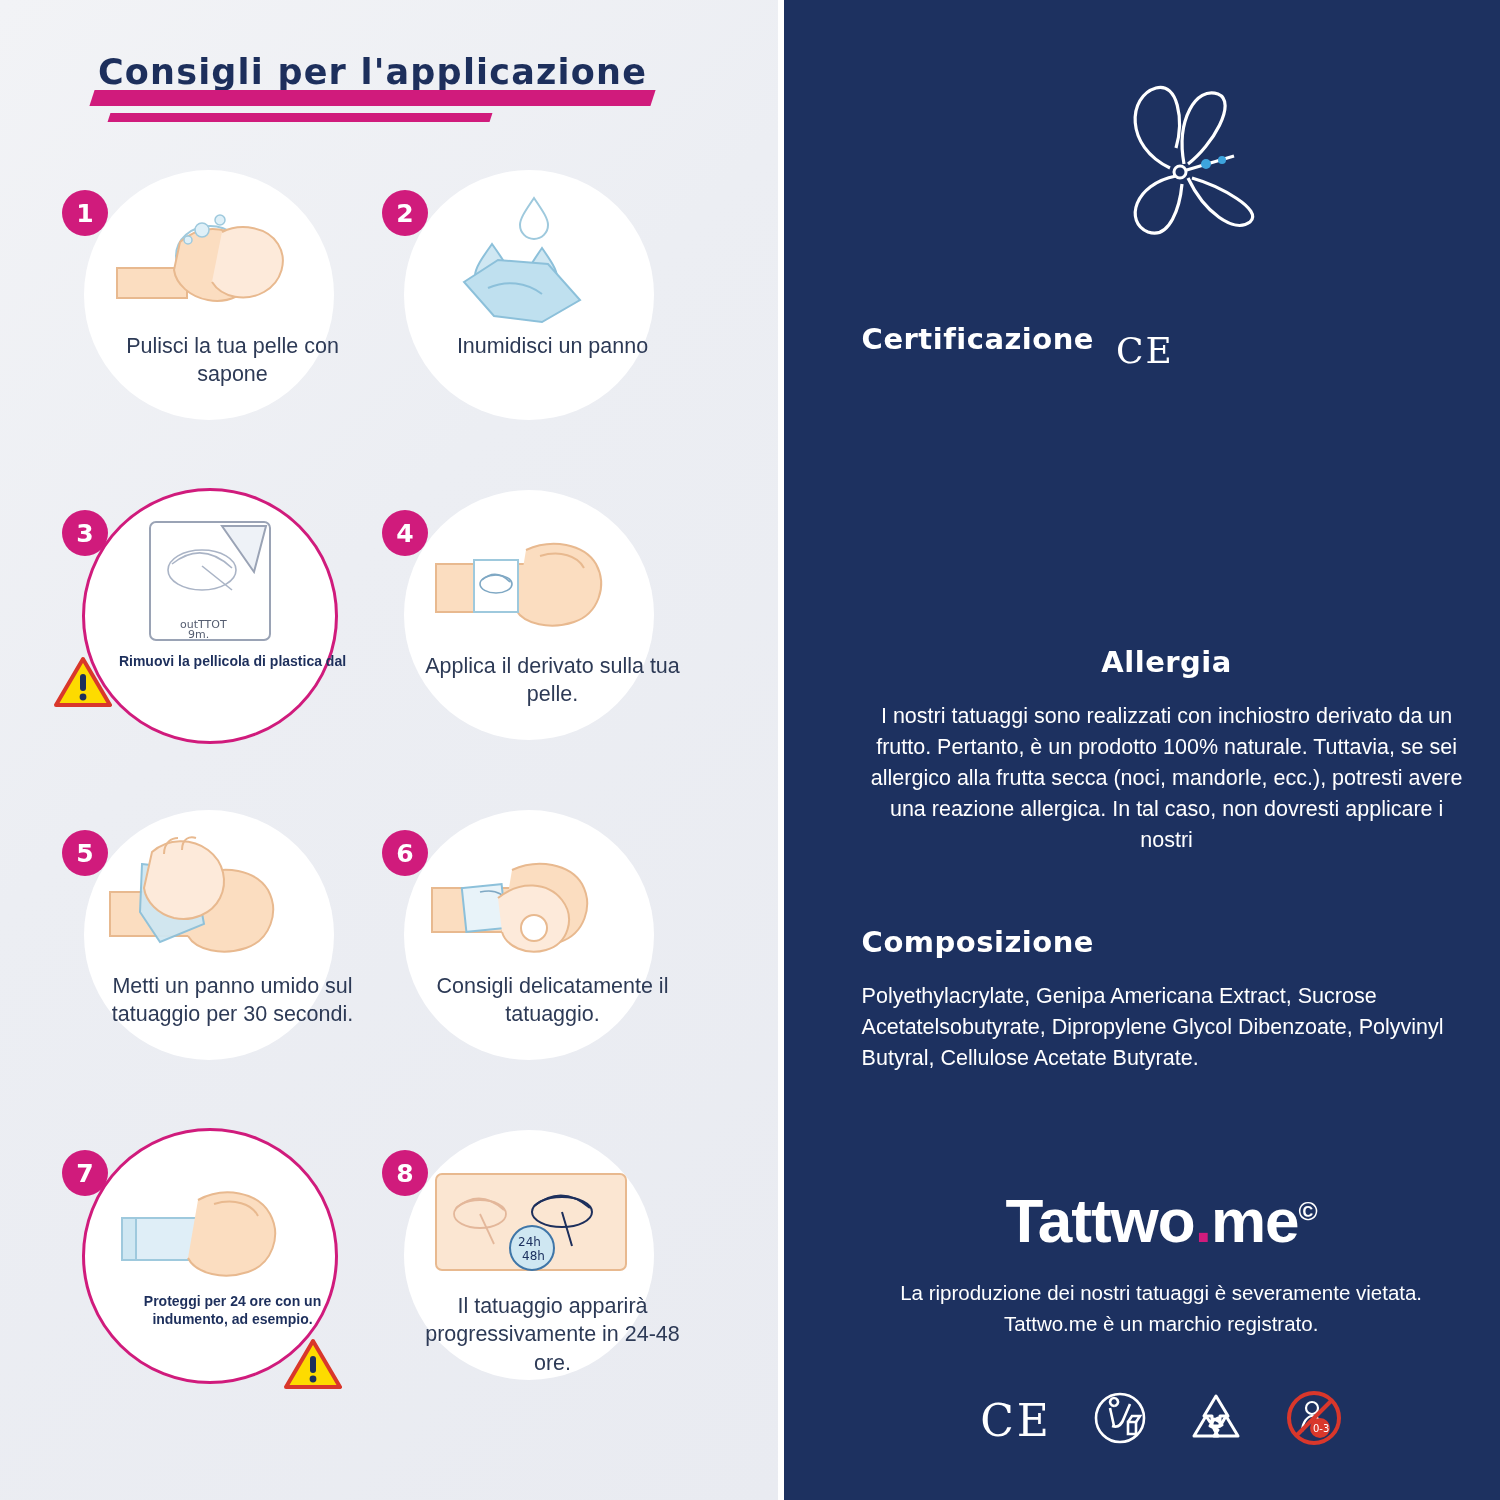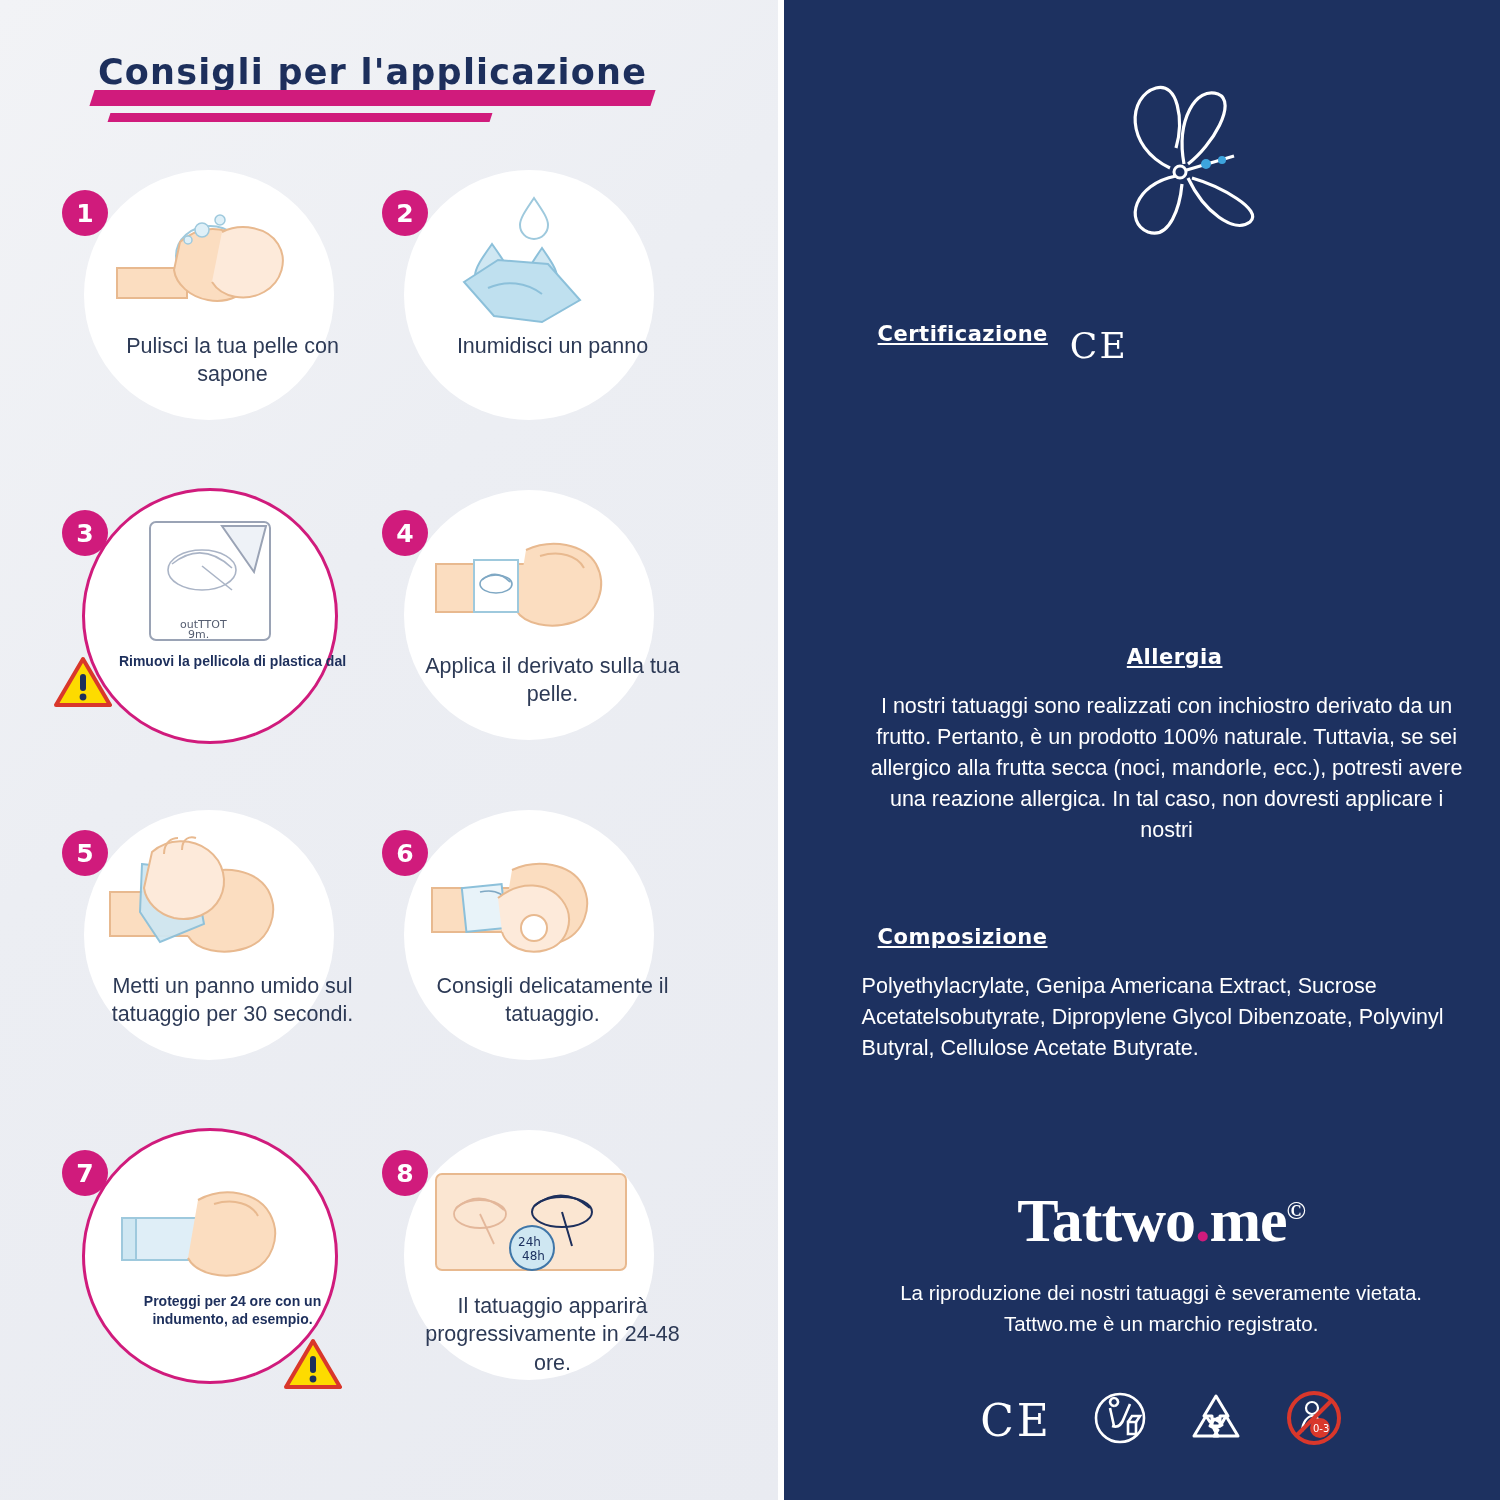--- a/index.html
+++ b/index.html
@@ -163,29 +163,28 @@
     width: 215px;
     height: 185px;
   }
   .sec {
     position: absolute;
     left: 78px;
     width: 610px;
   }
   .sec h2 {
     font-family: "DejaVu Sans", sans-serif;
-    margin: 0 0 16px 16px;
-    font-size: 21px;
+    margin: 0 0 16px 0;
+    font-size: 29px;
     font-weight: bold;
     letter-spacing: 0.5px;
     display: inline-block;
     position: relative;
     padding-bottom: 6px;
     color: #ffffff;
-    text-decoration: underline;
   }
   .sec h2 .hl {
     position: absolute;
     left: -4px;
     bottom: -2px;
     width: calc(100% + 10px);
     height: 12px;
     background: #d01b7c;
     transform: skewX(-18deg);
     z-index: -1;
@@ -208,21 +207,21 @@
   }
 
   .brand {
     position: absolute;
     left: 0;
     top: 1185px;
     width: 755px;
     text-align: center;
   }
   .brand-logo {
-    font-family: Liberation Serif, serif;
+    font-family: Liberation Sans, sans-serif;
     font-size: 62px;
     font-weight: bold;
     letter-spacing: -1px;
     position: relative;
     display: inline-block;
   }
   .brand-logo .dot {
     color: #d01b7c;
   }
   .brand-logo .copy {

